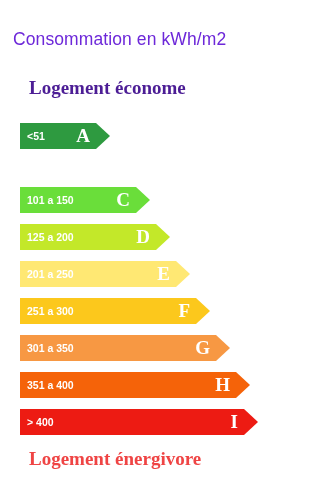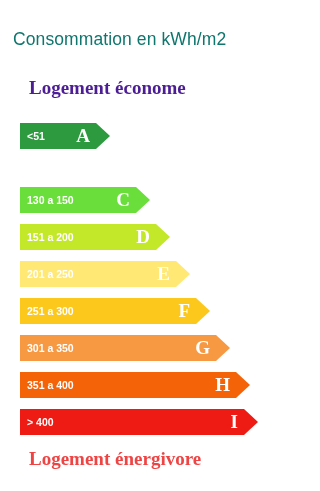--- a/index.html
+++ b/index.html
@@ -20,21 +20,21 @@
     height: 491px;
     background: #ffffff;
   }
   .chart-title {
     position: absolute;
     left: 13px;
     top: 29px;
     font-family: "Liberation Sans", sans-serif;
     font-size: 17.5px;
     font-weight: 400;
-    color: #0f766e;
+    color: #6d28d9;
     letter-spacing: 0.1px;
     white-space: nowrap;
   }
   .cap-top {
     position: absolute;
     left: 29px;
     top: 77px;
     font-family: "Liberation Serif", serif;
     font-size: 19px;
     font-weight: bold;
@@ -110,28 +110,28 @@
         <svg class="bar-shape" viewBox="0 0 90 26" preserveAspectRatio="none" width="90" height="26">
           <polygon points="0,0 76,0 90,13 76,26 0,26" fill="#2e9a40"></polygon>
         </svg>
         <span class="bar-range">&lt;51</span>
         <span class="bar-letter" style="right: 20px;">A</span>
       </div>
       <div class="bar" style="top: 187px; width: 130px;">
         <svg class="bar-shape" viewBox="0 0 130 26" preserveAspectRatio="none" width="130" height="26">
           <polygon points="0,0 116,0 130,13 116,26 0,26" fill="#6ade3a"></polygon>
         </svg>
-        <span class="bar-range">130 a 150</span>
+        <span class="bar-range">101 a 150</span>
         <span class="bar-letter" style="right: 20px;">C</span>
       </div>
       <div class="bar" style="top: 224px; width: 150px;">
         <svg class="bar-shape" viewBox="0 0 150 26" preserveAspectRatio="none" width="150" height="26">
           <polygon points="0,0 136,0 150,13 136,26 0,26" fill="#c3e829"></polygon>
         </svg>
-        <span class="bar-range">151 a 200</span>
+        <span class="bar-range">125 a 200</span>
         <span class="bar-letter" style="right: 20px;">D</span>
       </div>
       <div class="bar" style="top: 261px; width: 170px;">
         <svg class="bar-shape" viewBox="0 0 170 26" preserveAspectRatio="none" width="170" height="26">
           <polygon points="0,0 156,0 170,13 156,26 0,26" fill="#ffe873"></polygon>
         </svg>
         <span class="bar-range">201 a 250</span>
         <span class="bar-letter" style="right: 20px;">E</span>
       </div>
       <div class="bar" style="top: 298px; width: 190px;">

